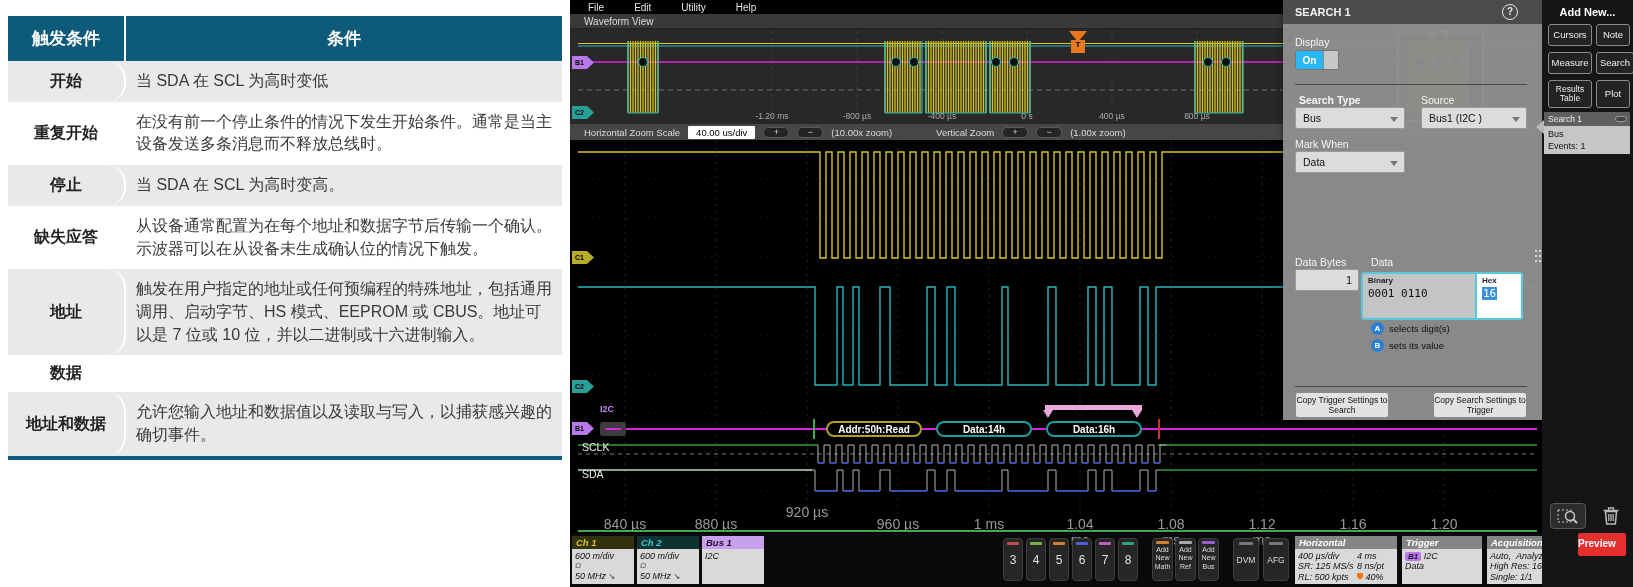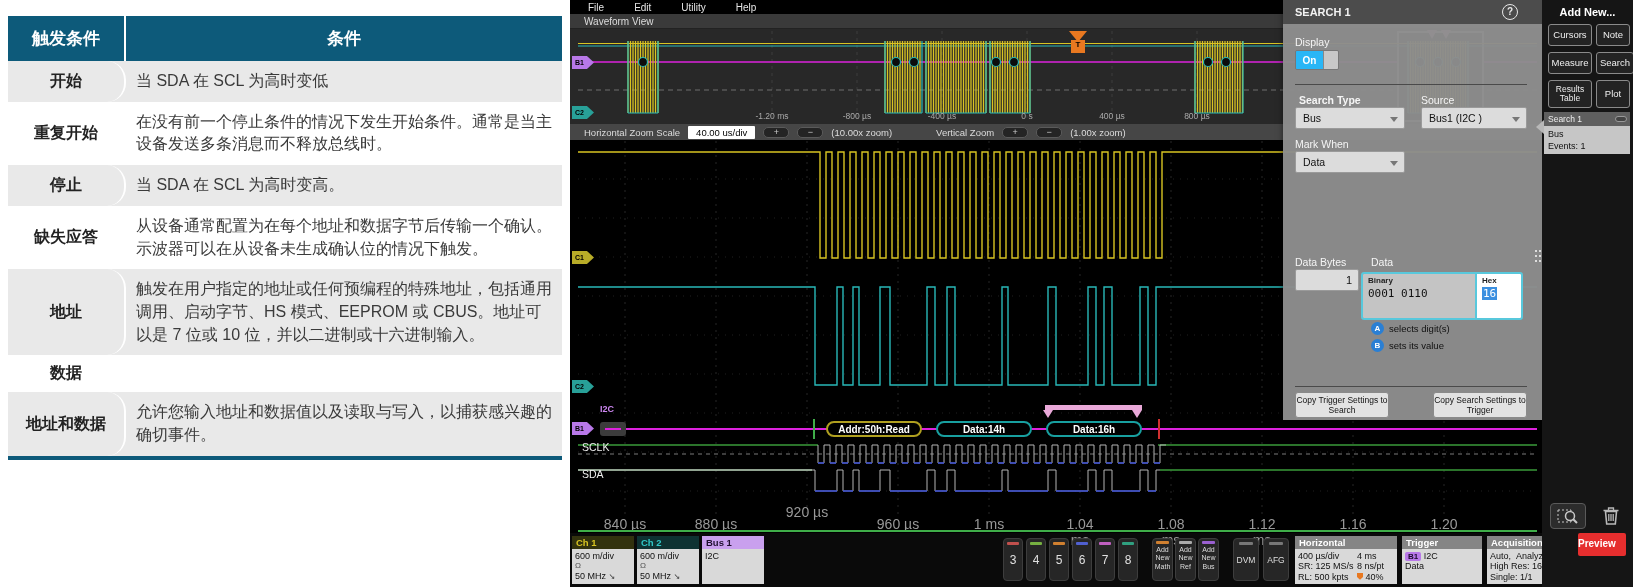--- a/index.html
+++ b/index.html
@@ -32,21 +32,21 @@
   .tick{position:absolute;width:48px;text-align:center;font-size:14px;color:#999;}
   .ovtick{position:absolute;width:48px;text-align:center;font-size:8.5px;color:#aaa;}
 
   .pent{position:absolute;width:22px;height:13px;clip-path:polygon(0 0,68% 0,100% 50%,68% 100%,0 100%);font-size:7px;font-weight:bold;display:flex;align-items:center;padding-left:3px;color:#000;}
   .dlabel{position:absolute;color:#eee;font-size:10.5px;}
   .decode{position:absolute;top:421px;height:16px;background:#000;border-radius:8px;color:#fff;font-weight:bold;font-size:10px;text-align:center;line-height:14px;}
   .pinkbar{position:absolute;background:#eaa9d9;}
   .pinktri{position:absolute;width:0;height:0;border-left:5px solid transparent;border-right:5px solid transparent;border-top:8px solid #eaa9d9;}
 
   
-  .badge{position:absolute;top:536px;height:48px;}
+  .badge{position:absolute;top:536px;height:48px;font-style:italic;}
   .badge .bh{height:13px;font-size:9.5px;font-weight:bold;line-height:13px;padding-left:4px;}
   .badge .bb{background:#d9d9d9;color:#111;font-size:9px;line-height:1.15;padding:2px 3px;height:35px;}
   .chbtn{position:absolute;top:538px;width:20px;height:43px;background:#262626;border:1px solid #3d3d3d;border-radius:4px;color:#e0e0e0;font-size:12px;text-align:center;}
   .chbtn .strip{margin:3px auto 0;width:12px;height:3px;border-radius:1px;}
   .chbtn .num{margin-top:8px;}
   .addbtn{position:absolute;top:538px;width:21px;height:43px;background:#262626;border:1px solid #3d3d3d;border-radius:4px;color:#ddd;font-size:7px;line-height:1.2;text-align:center;}
   .addbtn .strip{margin:2px auto 2px;width:13px;height:3px;border-radius:1px;}
   .fnbtn{position:absolute;top:538px;width:26px;height:43px;background:#262626;border:1px solid #3d3d3d;border-radius:4px;color:#ddd;font-size:8.5px;text-align:center;}
   .fnbtn .strip{margin:3px auto 0;width:14px;height:3px;border-radius:1px;background:#777;}
   .fnbtn .num{margin-top:10px;}

